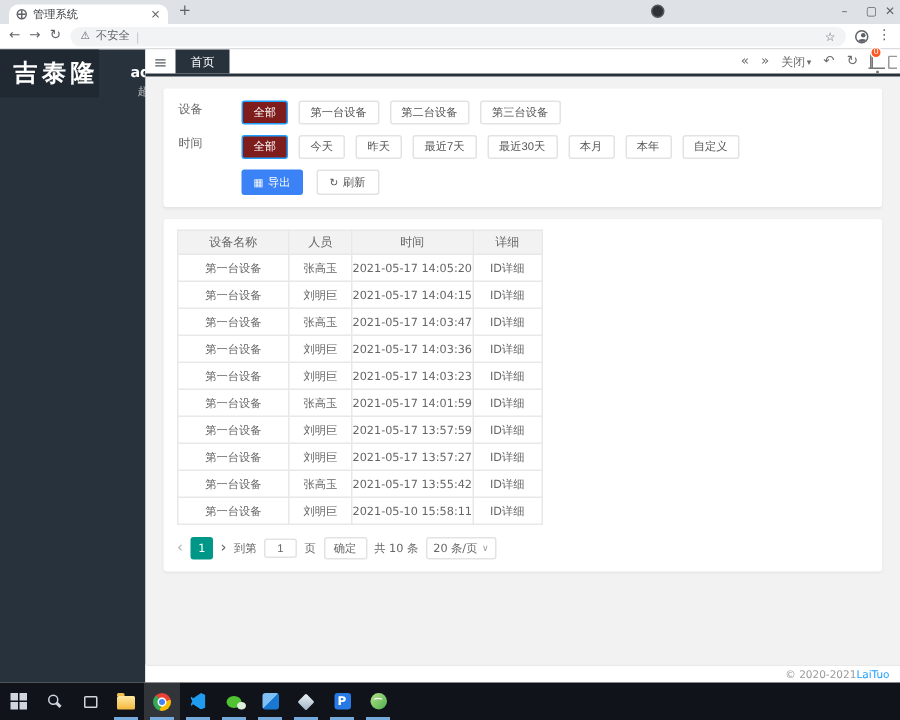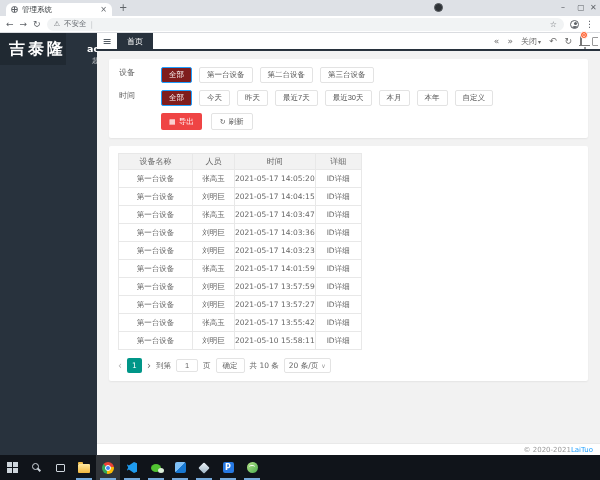--- a/index.html
+++ b/index.html
@@ -60,21 +60,21 @@
   .content { flex:1; padding:8px 12px 0; overflow:hidden; }
   .card { background:#fff; border-radius:2px; box-shadow:0 1px 2px rgba(0,0,0,.06); }
   .filter-card { padding:8px 10px 4px; }
   .frow { display:flex; margin-bottom:7px; flex-wrap:nowrap; }
   .flabel { width:42px; flex-shrink:0; font-size:8px; color:#666; }
   .fbtns { display:flex; align-items:center; }
   .fbtn { height:16px; padding:0 7px; margin-right:7px; font-size:7.5px; border:1px solid #e3e3e3; background:#fff; color:#555; border-radius:2px; white-space:nowrap; }
   .fbtn.active { background:#7f1d1d; border-color:#1E9FFF; color:#fff; }
   .arow { margin-left:42px; display:flex; gap:9px; padding-bottom:4px; }
   .btn { height:17px; display:flex; align-items:center; gap:3px; padding:0 8px; font-size:7.5px; border-radius:2px; }
-  .btn-blue { background:#ef4444; color:#fff; border:none;text-align:center; }
+  .btn-blue { background:#3b82f6; color:#fff; border:none;text-align:center; }
   .btn-plain { background:#fff; color:#555; border:1px solid #e3e3e3; }
   .btn .bic { font-size:7px; }
 
   .table-card { margin-top:8px; padding:7px 9px 8px; }
   table.grid { border-collapse:collapse; table-layout:fixed; }
   .grid th { background:#f2f2f2; height:16px; font-size:8px; font-weight:normal; color:#666; border:1px solid #e8e8e8; }
   .grid td { height:18px; font-size:7.5px; color:#666; text-align:center; border:1px solid #e8e8e8; white-space:nowrap; overflow:hidden; }
   .c1{width:74px}.c2{width:42px}.c3{width:80px}.c4{width:46px}
 
   .pager { display:flex; align-items:center; gap:5px; margin-top:8px; font-size:7.5px; color:#666; }

